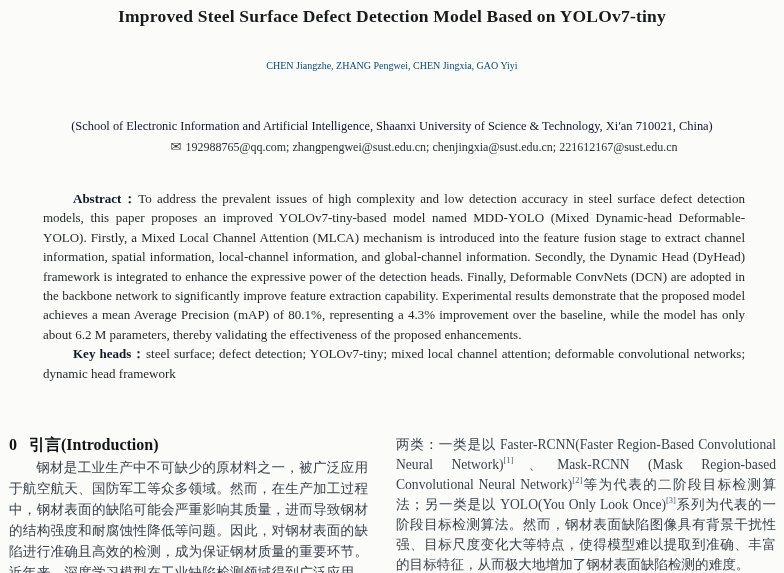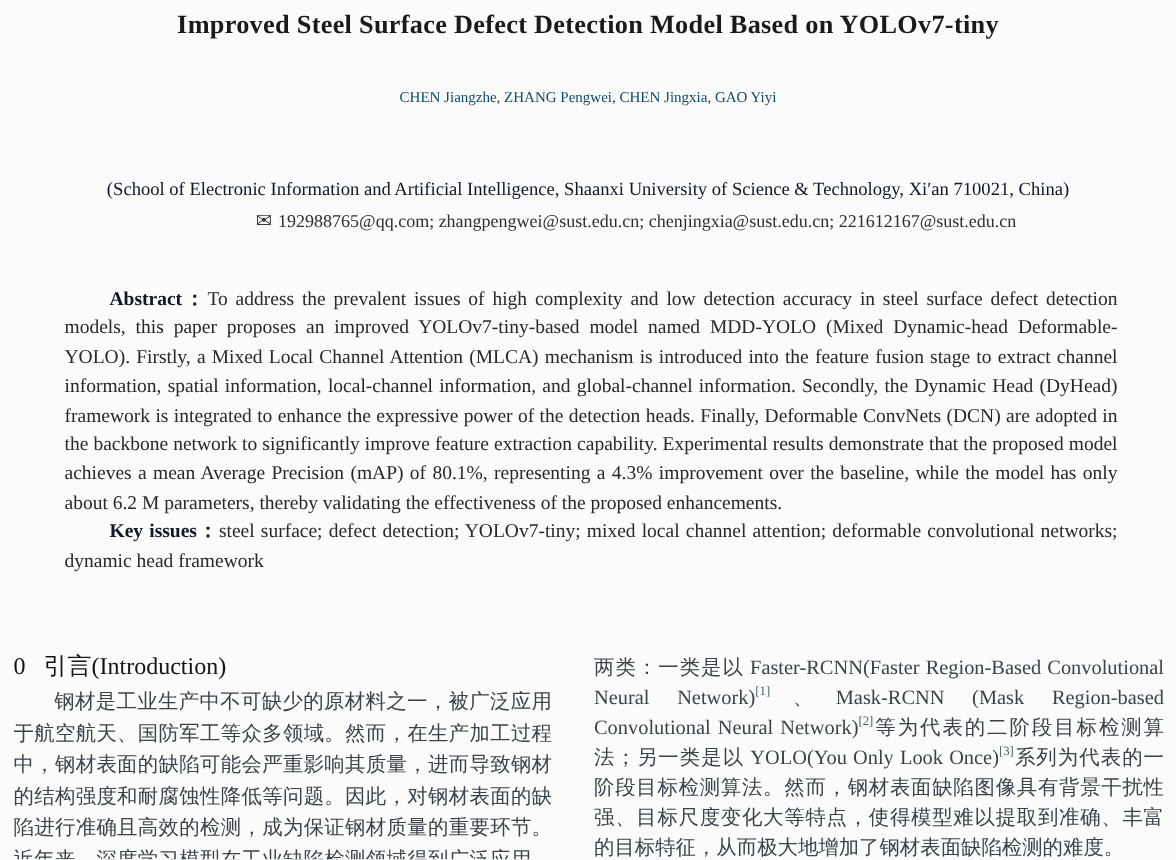--- a/index.html
+++ b/index.html
@@ -92,21 +92,21 @@
     flex: none;
   }
   .col-right {
     width: 380px;
     flex: none;
   }
   .sec-heading {
     margin: 0 0 2px 0;
     font-size: 16px;
     line-height: 20px;
-    font-weight: normal;
+    font-weight: bold;
     color: #131416;
   }
   .sec-num {
     display: inline-block;
     margin-right: 12px;
   }
   .cn-par {
     margin: 0;
     font-size: 13.6px;
     line-height: 21px;
@@ -137,21 +137,21 @@
   <div class="authors">CHEN Jiangzhe, ZHANG Pengwei, CHEN Jingxia, GAO Yiyi</div>
 
   <div class="affiliation">(School of Electronic Information and Artificial Intelligence, Shaanxi University of Science &amp; Technology, Xi′an 710021, China)</div>
 
   <div class="emails">
     <span class="env">✉</span><span>192988765@qq.com; zhangpengwei@sust.edu.cn; chenjingxia@sust.edu.cn; 221612167@sust.edu.cn</span>
   </div>
 
   <div class="abstract">
     <p class="abs-par"><span class="abs-label">Abstract：</span><span>To address the prevalent issues of high complexity and low detection accuracy in steel surface defect detection models, this paper proposes an improved YOLOv7-tiny-based model named MDD-YOLO (Mixed Dynamic-head Deformable-YOLO). Firstly, a Mixed Local Channel Attention (MLCA) mechanism is introduced into the feature fusion stage to extract channel information, spatial information, local-channel information, and global-channel information. Secondly, the Dynamic Head (DyHead) framework is integrated to enhance the expressive power of the detection heads. Finally, Deformable ConvNets (DCN) are adopted in the backbone network to significantly improve feature extraction capability. Experimental results demonstrate that the proposed model achieves a mean Average Precision (mAP) of 80.1%, representing a 4.3% improvement over the baseline, while the model has only about 6.2 M parameters, thereby validating the effectiveness of the proposed enhancements.</span></p>
-    <p class="abs-par"><span class="abs-label">Key issues：</span><span>steel surface; defect detection; YOLOv7-tiny; mixed local channel attention; deformable convolutional networks; dynamic head framework</span></p>
+    <p class="abs-par"><span class="abs-label">Key heads：</span><span>steel surface; defect detection; YOLOv7-tiny; mixed local channel attention; deformable convolutional networks; dynamic head framework</span></p>
   </div>
 
   <div class="columns">
 
     <div class="col-left">
       <h2 class="sec-heading"><span class="sec-num">0</span><span>引言(Introduction)</span></h2>
       <p class="cn-par indent">钢材是工业生产中不可缺少的原材料之一，被广泛应用于航空航天、国防军工等众多领域。然而，在生产加工过程中，钢材表面的缺陷可能会严重影响其质量，进而导致钢材的结构强度和耐腐蚀性降低等问题。因此，对钢材表面的缺陷进行准确且高效的检测，成为保证钢材质量的重要环节。近年来，深度学习模型在工业缺陷检测领域得到广泛应用，它主要可以分为</p>
     </div>
 
     <div class="col-right">

